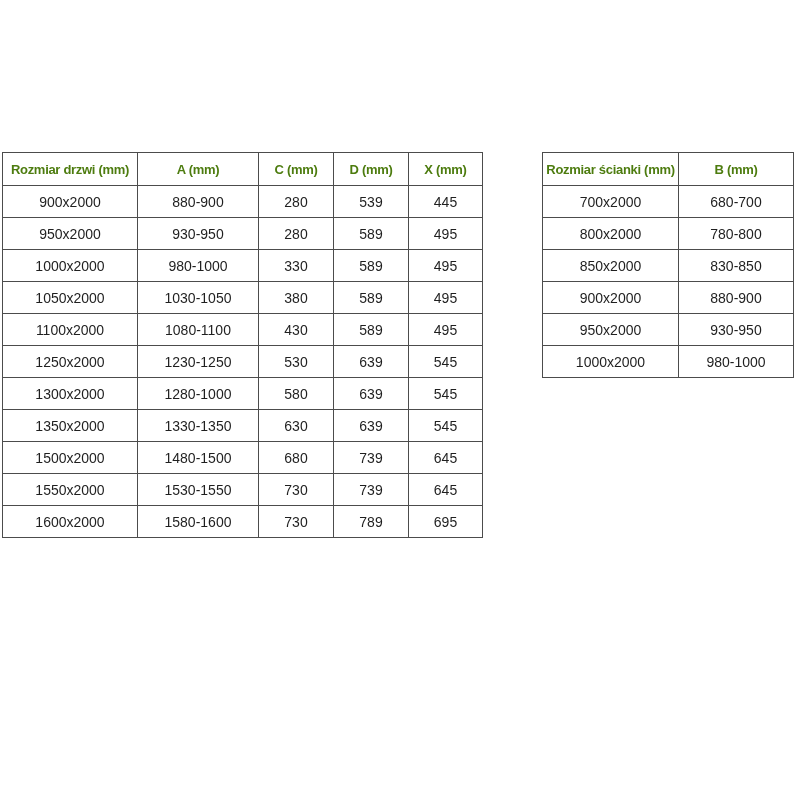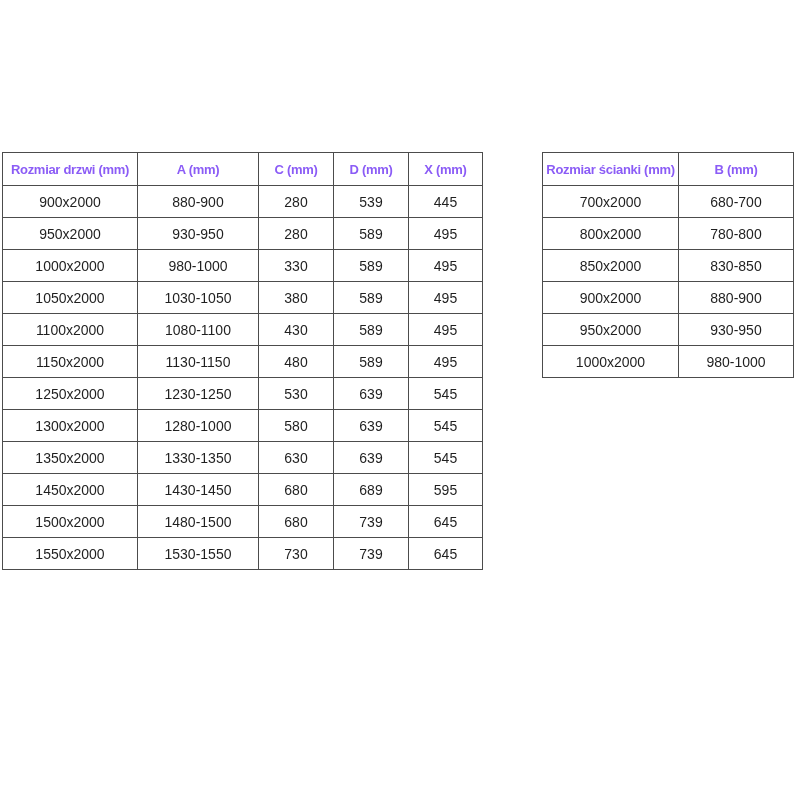--- a/index.html
+++ b/index.html
@@ -29,21 +29,21 @@
     vertical-align: middle;
     padding: 0 2px;
     white-space: nowrap;
     overflow: hidden;
   }
   table.spec-table th {
     font-size: 13px;
     letter-spacing: -0.3px;
     font-weight: bold;
     height: 32px;
-    color: #8b5cf6;
+    color: #4d7c0f;
   }
   table.spec-table td {
     font-size: 14px;
     font-weight: normal;
     height: 31px;
     color: #1f1f1f;
   }
   #door-table {
     left: 2px;
     top: 152px;
@@ -107,27 +107,20 @@
           <td>495</td>
         </tr>
         <tr>
           <td>1100x2000</td>
           <td>1080-1100</td>
           <td>430</td>
           <td>589</td>
           <td>495</td>
         </tr>
         <tr>
-          <td>1150x2000</td>
-          <td>1130-1150</td>
-          <td>480</td>
-          <td>589</td>
-          <td>495</td>
-        </tr>
-        <tr>
           <td>1250x2000</td>
           <td>1230-1250</td>
           <td>530</td>
           <td>639</td>
           <td>545</td>
         </tr>
         <tr>
           <td>1300x2000</td>
           <td>1280-1000</td>
           <td>580</td>
@@ -135,39 +128,39 @@
           <td>545</td>
         </tr>
         <tr>
           <td>1350x2000</td>
           <td>1330-1350</td>
           <td>630</td>
           <td>639</td>
           <td>545</td>
         </tr>
         <tr>
-          <td>1450x2000</td>
-          <td>1430-1450</td>
-          <td>680</td>
-          <td>689</td>
-          <td>595</td>
-        </tr>
-        <tr>
           <td>1500x2000</td>
           <td>1480-1500</td>
           <td>680</td>
           <td>739</td>
           <td>645</td>
         </tr>
         <tr>
           <td>1550x2000</td>
           <td>1530-1550</td>
           <td>730</td>
           <td>739</td>
           <td>645</td>
+        </tr>
+        <tr>
+          <td>1600x2000</td>
+          <td>1580-1600</td>
+          <td>730</td>
+          <td>789</td>
+          <td>695</td>
         </tr>
       </tbody>
   </table>
 
   <table id="wall-table" class="spec-table">
     <colgroup>
       <col style="width:136px">
       <col style="width:115px">
     </colgroup>
     <thead>

